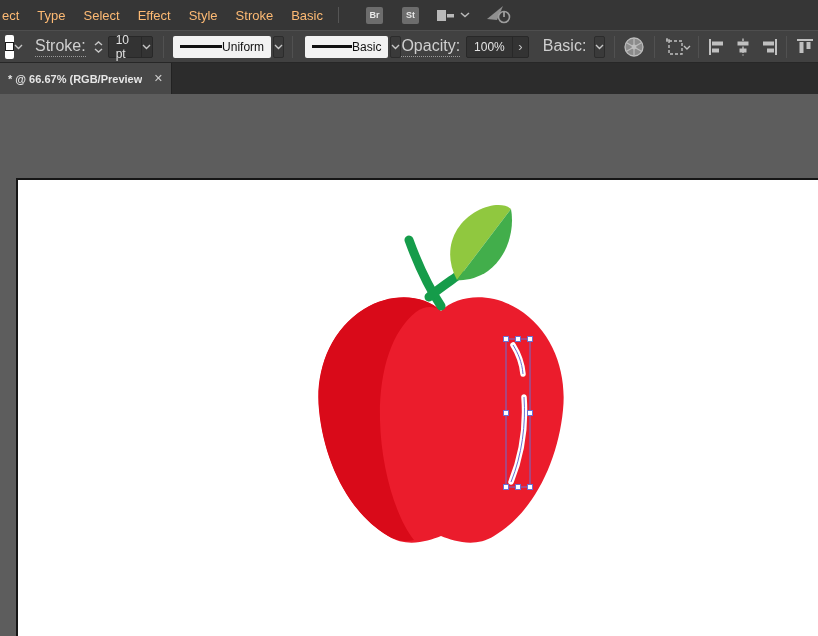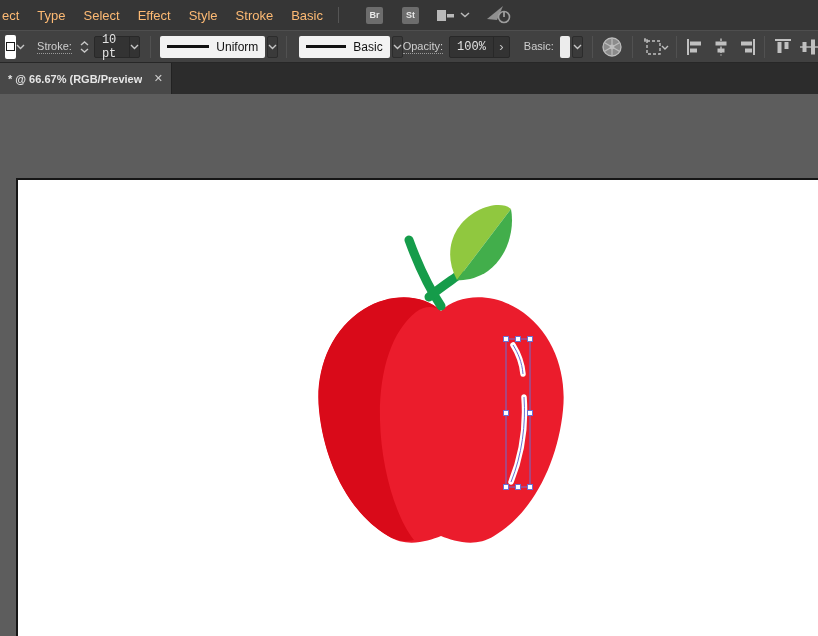--- a/index.html
+++ b/index.html
@@ -17,32 +17,32 @@
   .ws-ic { margin-left:18px; display:flex; align-items:center; }
 
   
   .control-bar { height:33px; background:#414141; border-top:1px solid #4e4e4e;
                  border-bottom:1px solid #272727; display:flex; align-items:center;
                  padding-left:5px; }
   .swatch { width:26px; height:24px; background:#fff; border-radius:2px;
             display:flex; align-items:center; justify-content:center; }
   .swatch-inner { width:9px; height:9px; border:1.5px solid #1a1a1a; background:#fff; }
   .chev-btn { width:15px; height:24px; display:flex; align-items:center; justify-content:center; }
-  .cb-label { font-size:11px; color:#cfcfcf; border-bottom:1px dotted #9a9a9a;
+  .cb-label { font-size:16px; color:#cfcfcf; border-bottom:1px dotted #9a9a9a;
               padding-bottom:1px; }
   .stepper { display:flex; flex-direction:column; justify-content:center; gap:2px;
              margin-left:8px; }
   .field { height:22px; background:#333; border:1px solid #282828; border-radius:2px;
            display:flex; align-items:center; color:#e3e3e3; font-size:12px; }
-  .field .fv { padding:0 7px;font-family:Liberation Mono, monospace; }
+  .field .fv { padding:0 7px; }
   .field .fchev { width:16px; height:100%; border-left:1px solid #282828;
                   display:flex; align-items:center; justify-content:center; }
   .cb-sep { width:1px; height:22px; background:#2f2f2f; border-right:1px solid #515151; }
   .wdrop { height:22px; background:#f2f2f2; border-radius:2px; display:flex;
-           align-items:center; padding:0 7px; gap:7px; }
+           align-items:center; padding:0 7px; }
   .wdrop .wline { height:3px; background:#111; }
   .wdrop .wtxt { font-size:12px; color:#111; }
   .dark-chev { width:15px; height:22px; background:#3a3a3a; border:1px solid #2c2c2c;
                border-radius:2px; display:flex; align-items:center; justify-content:center;
                margin-left:2px; }
   .tool-ic { display:flex; align-items:center; justify-content:center; }
 
   
   .tab-bar { height:31px; background:#2c2c2c; display:flex; align-items:stretch; }
   .doc-tab { width:172px; background:#484848; display:flex; align-items:center;

